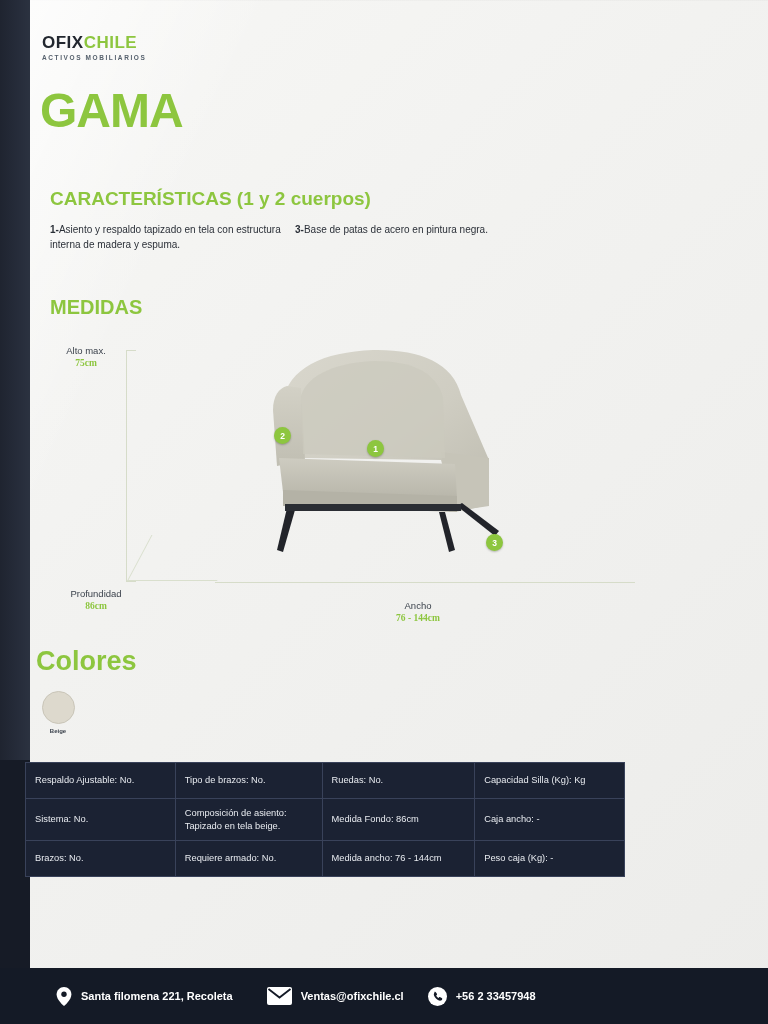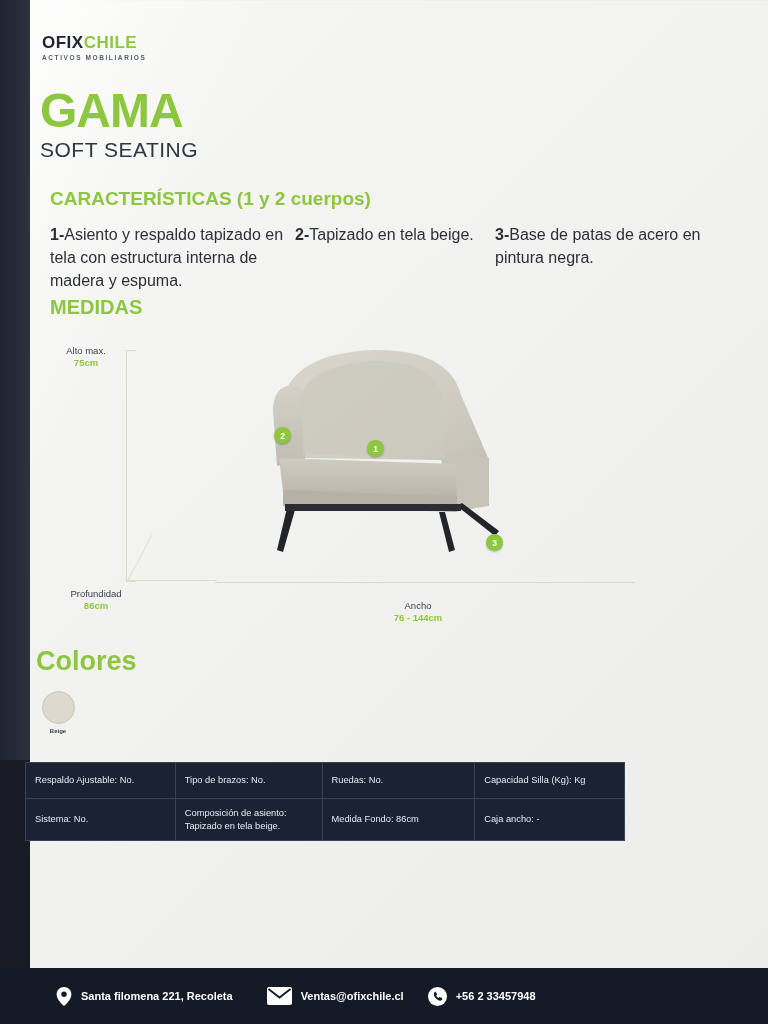--- a/index.html
+++ b/index.html
@@ -91,21 +91,21 @@
     left: 50px; top: 188px;
     width: 680px;
   }
   .chars .section-heading { font-size: 19px; }
   .chars-grid {
     display: flex;
     margin-top: 13px;
     gap: 0;
   }
   .chars-grid .item {
-    font-size: 16px;
+    font-size: 10px;
     line-height: 1.45;
     color: #2b3038;
   }
   .chars-grid .item:nth-child(1) { width: 245px; }
   .chars-grid .item:nth-child(2) { width: 200px; }
   .chars-grid .item:nth-child(3) { width: 230px; }
   .chars-grid .item b { font-weight: bold; }
 
   
   .medidas {
@@ -119,21 +119,21 @@
     left: 0; top: 330px;
     width: 768px; height: 310px;
   }
   .dim-label {
     position: absolute;
     font-size: 9.5px;
     color: #3b424c;
     text-align: center;
     line-height: 1.3;
   }
-  .dim-label .val { color: #8dc63f; font-weight: bold; }
+  .dim-label .val { color: #8dc63f; font-weight: bold; font-family: Liberation Serif, serif; }
 
   .bracket-v {
     position: absolute;
     left: 126px; top: 20px;
     width: 10px; height: 232px;
     border-left: 1px solid #d6dcc9;
     border-top: 1px solid #d6dcc9;
     border-bottom: 1px solid #d6dcc9;
   }
   .bracket-depth {
@@ -248,31 +248,27 @@
 
   <div class="logo">
     <div class="logo-main">
       <span>OFIX</span><span class="chile">CHILE</span>
     </div>
     <div class="logo-sub">ACTIVOS MOBILIARIOS</div>
   </div>
 
   <div class="title">
     <h1>GAMA</h1>
-    <h2>SOFT SEATING</h2>
   </div>
 
   <div class="chars">
     <div class="section-heading">CARACTERÍSTICAS (1 y 2 cuerpos)</div>
     <div class="chars-grid">
       <div class="item">
         <b>1-</b><span>Asiento y respaldo tapizado en tela con estructura interna de madera y espuma.</span>
-      </div>
-      <div class="item">
-        <b>2-</b><span>Tapizado en tela beige.</span>
       </div>
       <div class="item">
         <b>3-</b><span>Base de patas de acero en pintura negra.</span>
       </div>
     </div>
   </div>
 
   <div class="medidas">
     <div class="section-heading">MEDIDAS</div>
   </div>
@@ -352,20 +348,26 @@
         <td>Tipo de brazos: No.</td>
         <td>Ruedas: No.</td>
         <td>Capacidad Silla (Kg):  Kg</td>
       </tr>
       <tr>
         <td>Sistema: No.</td>
         <td>Composición de asiento: Tapizado en tela beige.</td>
         <td>Medida Fondo: 86cm</td>
         <td>Caja ancho: -</td>
       </tr>
+      <tr>
+        <td>Brazos: No.</td>
+        <td> Requiere armado: No.</td>
+        <td>Medida ancho: 76 - 144cm</td>
+        <td>Peso caja (Kg):  -</td>
+      </tr>
     </tbody>
   </table>
 
   <div class="footer">
     <div class="footer-item">
       <span class="fic">
         <svg width="16" height="19" viewBox="0 0 16 19">
             <path d="M8 0C3.9 0 .6 3.3.6 7.4c0 5.5 7.4 11.6 7.4 11.6s7.4-6.1 7.4-11.6C15.4 3.3 12.1 0 8 0z" fill="#fff"></path>
             <circle cx="8" cy="7.2" r="2.7" fill="#141a26"></circle>
           </svg>

